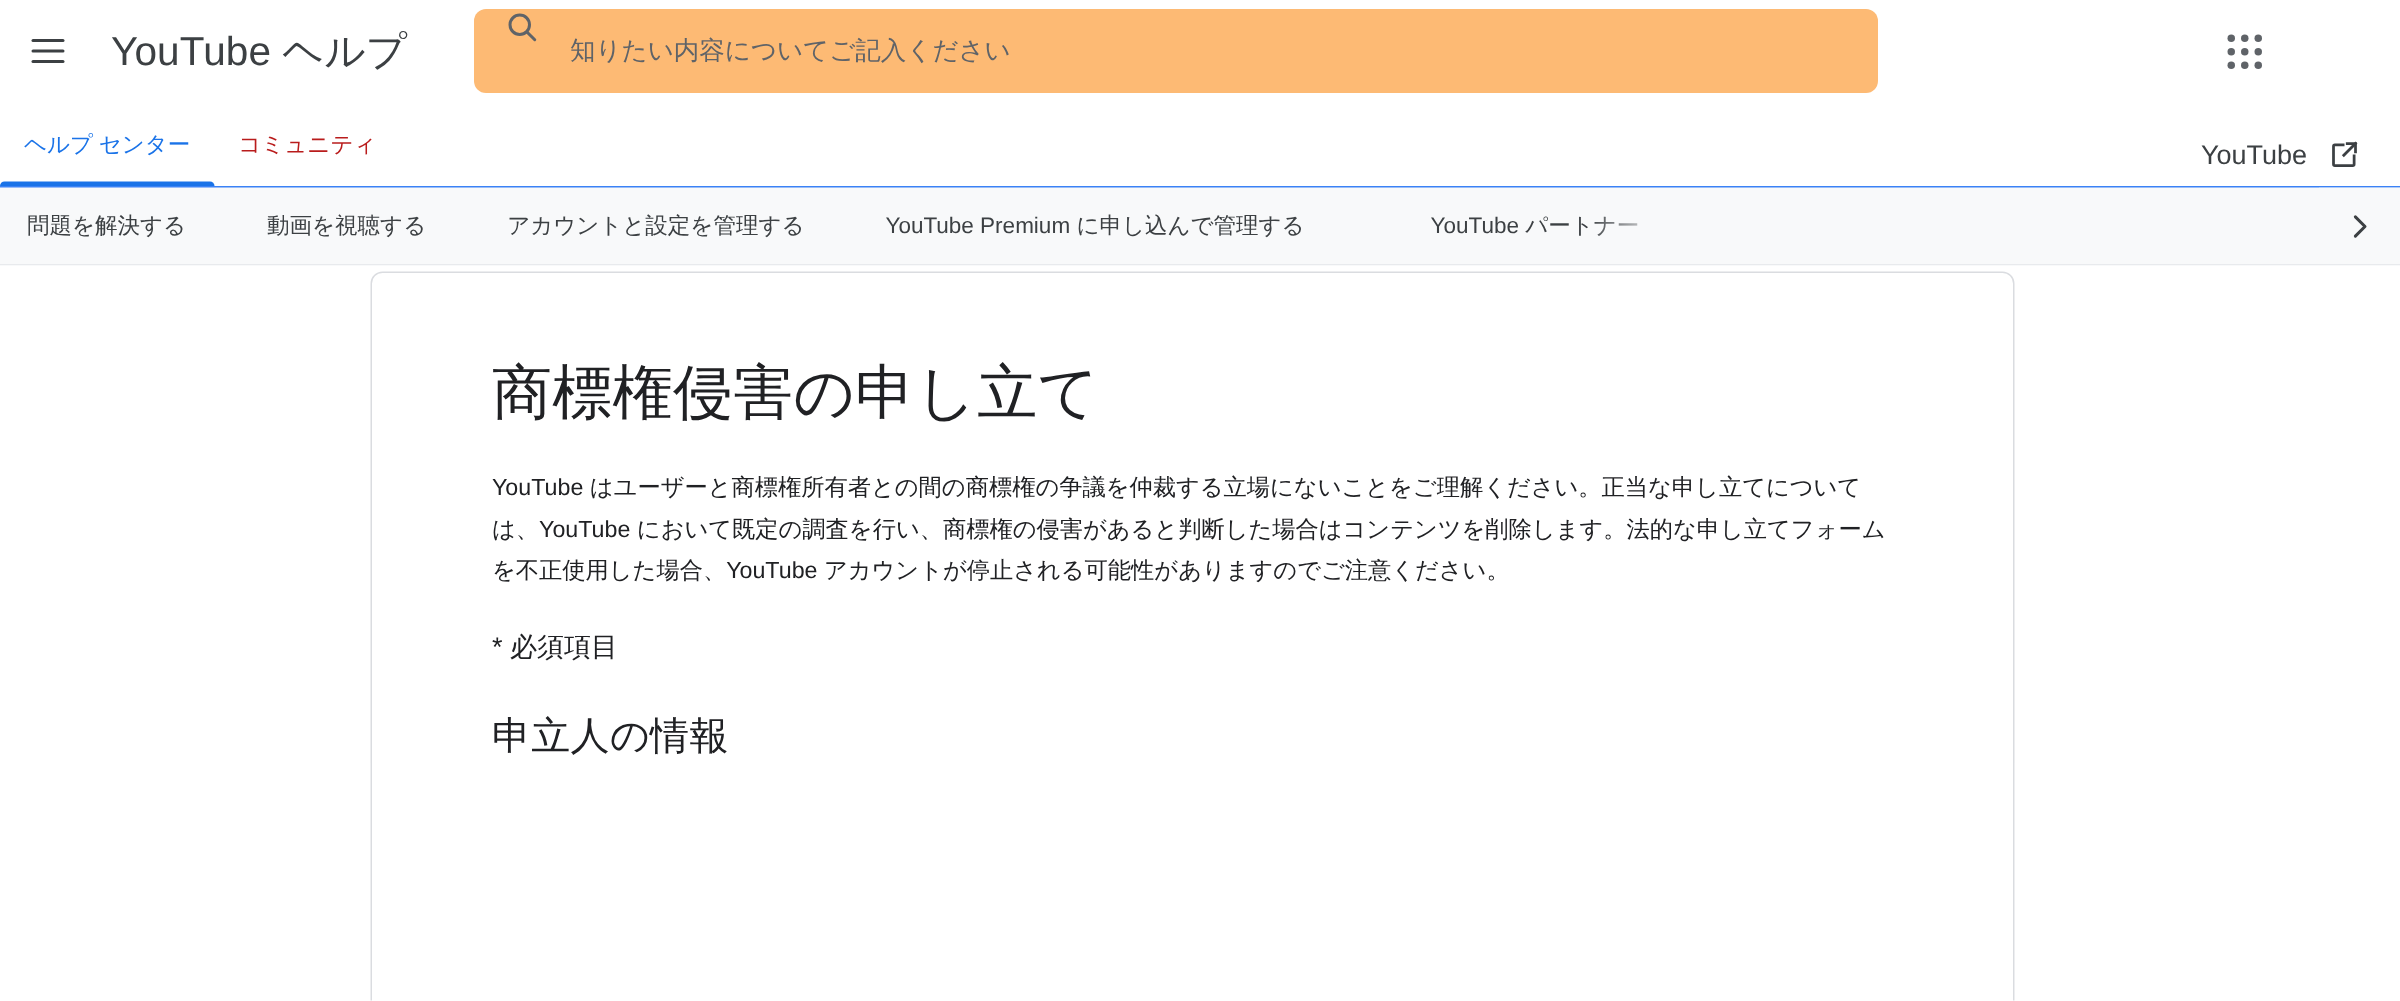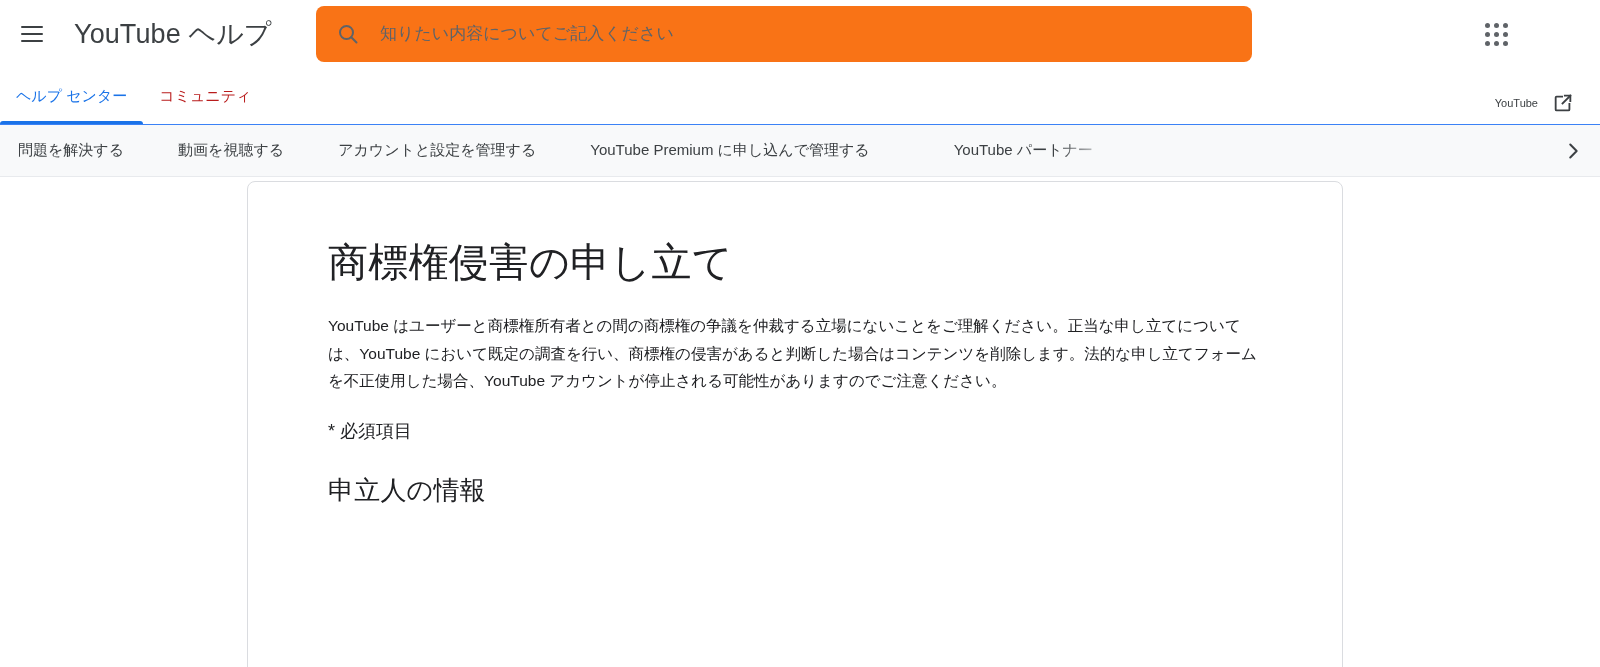--- a/index.html
+++ b/index.html
@@ -50,24 +50,23 @@
     letter-spacing: 0.1px;
     white-space: nowrap;
     text-align: center;
   }
   .searchbar {
     position: absolute;
     left: 316px;
     top: 6px;
     width: 936px;
     height: 56px;
-    background: #f97316;
+    background: #fdba74;
     border-radius: 8px;
     display: flex;
-    align-items: center;
     cursor: text;
   }
   .search-icon {
     width: 24px;
     height: 24px;
     margin-left: 20px;
     margin-right: 20px;
     flex: 0 0 auto;
     color: #5f6368;
   }
@@ -113,20 +112,21 @@
     display: flex;
     align-items: flex-end;
     position: relative;
     background: #fff;
   }
   .tabs {
     display: flex;
     align-items: center;
     height: 100%;
     margin-left: 0;
+    font-family: Liberation Serif, serif;
   }
   .tab {
     height: 100%;
     display: flex;
     align-items: center;
     padding: 0 16px;
     font-size: 15px;
     color: #b91c1c;
     cursor: pointer;
     white-space: nowrap;
@@ -145,21 +145,21 @@
   .yt-external {
     position: absolute;
     right: 26px;
     bottom: 10px;
     display: flex;
     align-items: center;
     gap: 14px;
     cursor: pointer;
   }
   .yt-external .lbl {
-    font-size: 11px;
+    font-size: 18px;
     color: #3c4043;
     font-weight: 500;
     white-space: nowrap;
   }
   .ext-icon { width: 22px; height: 22px; color: #3c4043; display: block; }
 
   
   .navbar {
     height: 53px;
     background: #f8f9fa;

